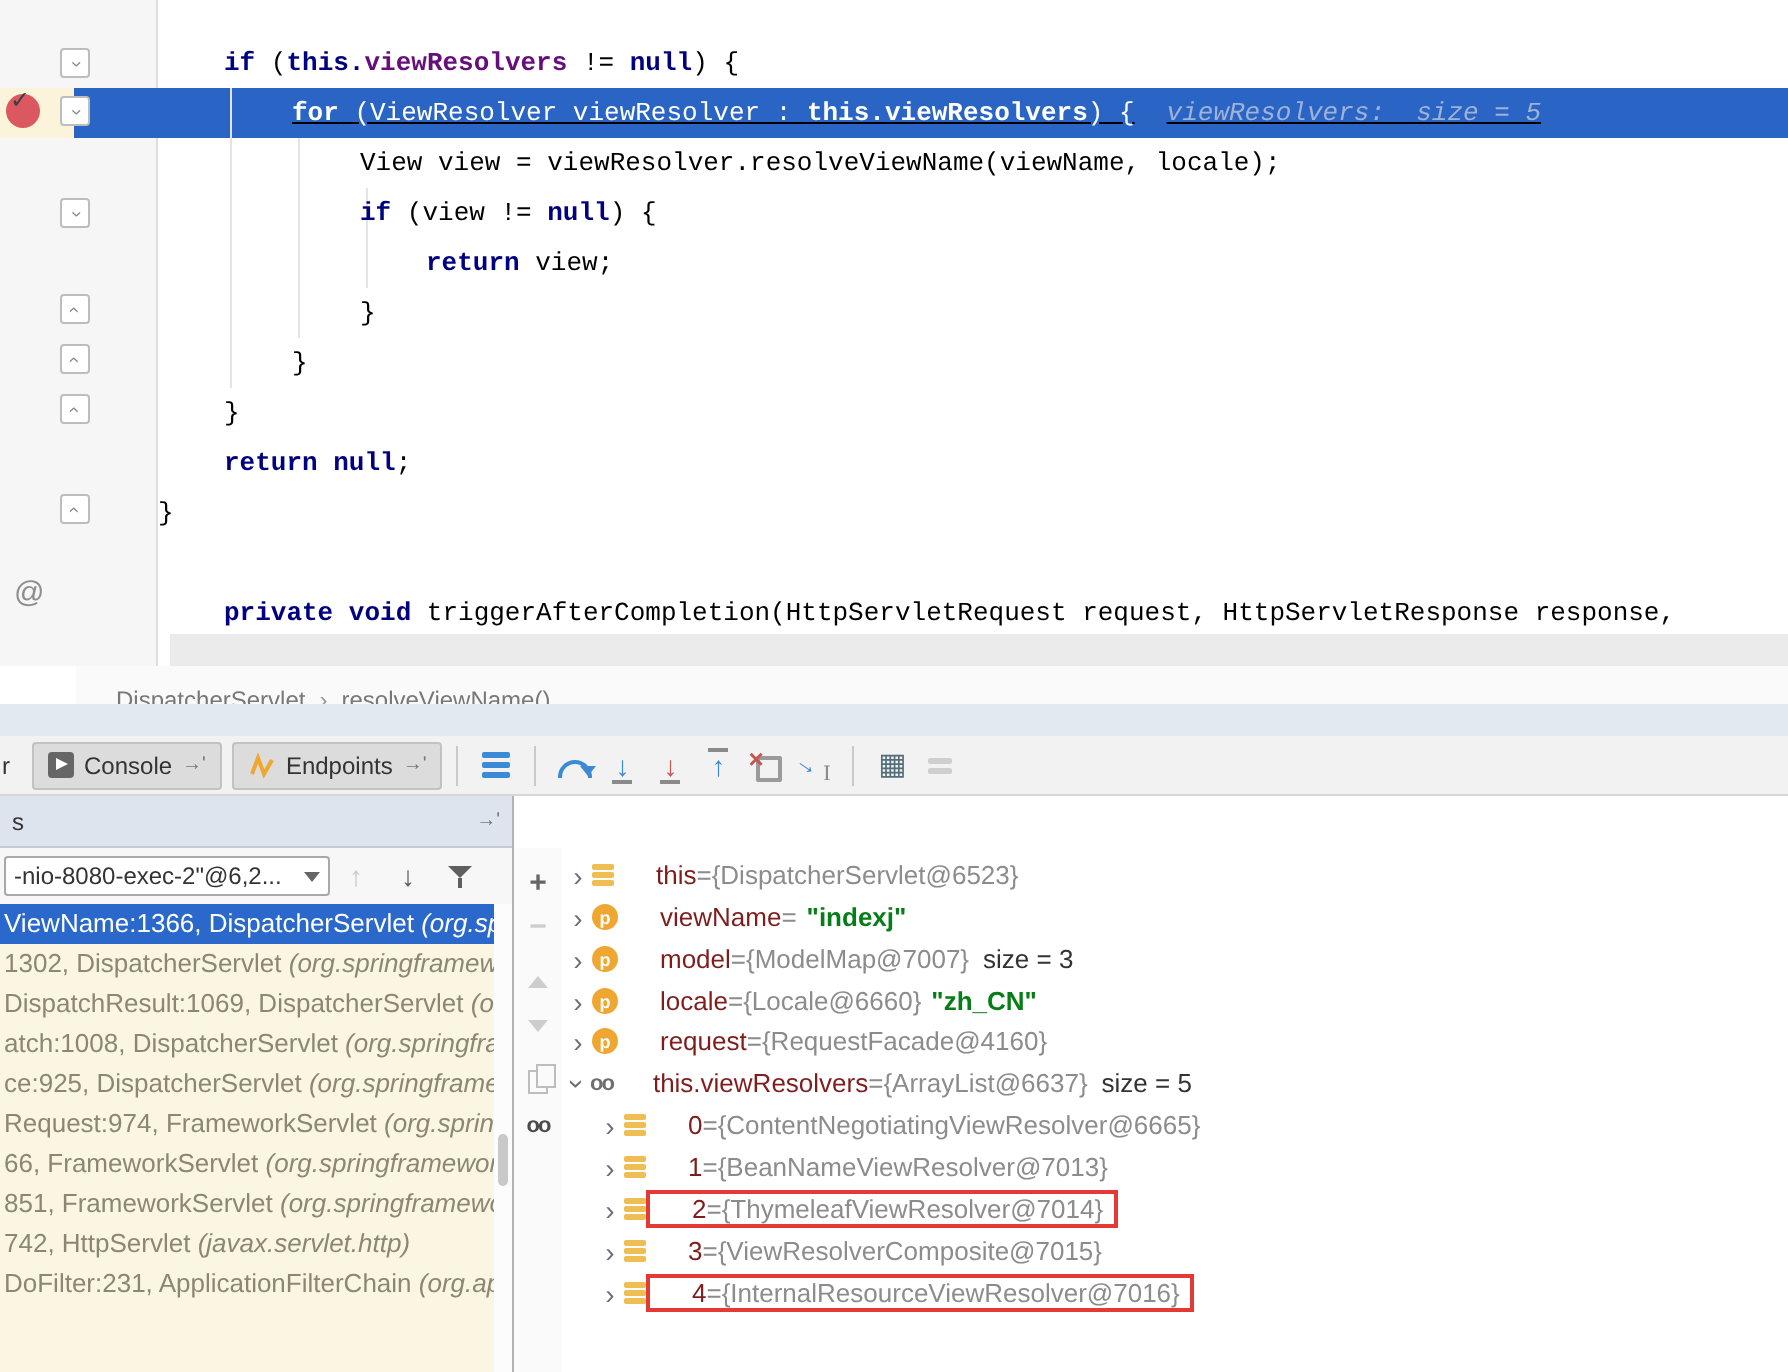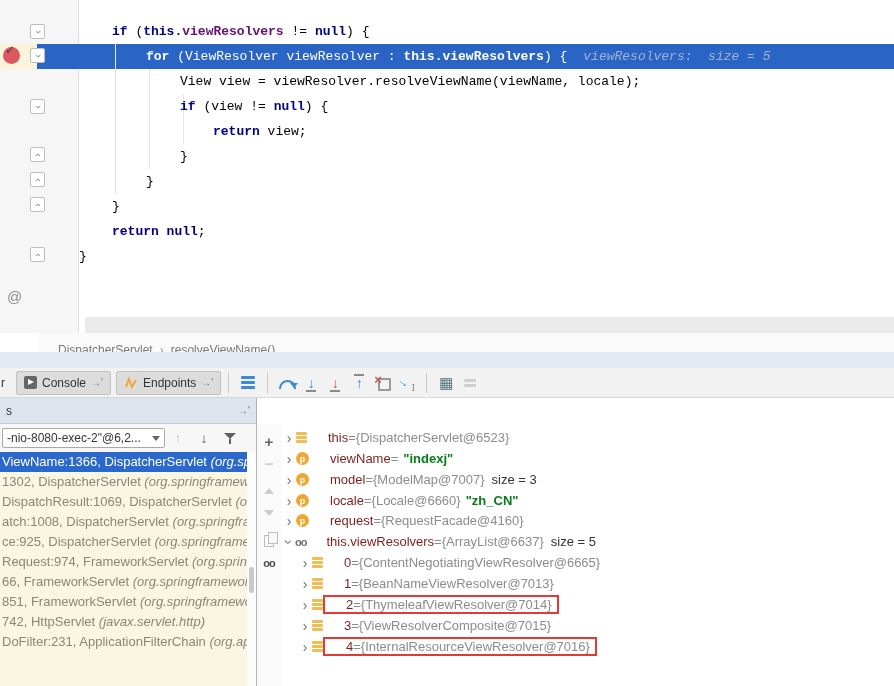--- a/index.html
+++ b/index.html
@@ -153,29 +153,30 @@
         </div>
         <div class="fold-marker up" style="top: 197px;">
           <span class="g">›</span>
         </div>
         <div class="fold-marker up" style="top: 247px;">
           <span class="g">›</span>
         </div>
       </div>
     <div id="code-lines">
         <div class="code-line" style="left: 112px; top: 19px;"><span class="tok-kw">if</span><span class="tok-pl"> (</span><span class="tok-kw">this.</span><span class="tok-fld">viewResolvers</span><span class="tok-pl"> != </span><span class="tok-kw">null</span><span class="tok-pl">) {</span></div>
-        <div class="code-line exec" style="left: 146px; top: 44px;"><span class="tok-kw">for</span><span class="tok-pl"> (ViewResolver viewResolver : </span><span class="tok-kw">this.</span><span class="tok-fld">viewResolvers</span><span class="tok-pl">) {</span><span class="exec-hint">viewResolvers:  size = 5</span></div>
+        <div class="code-line exec" style="left: 146px; top: 44px; text-decoration: underline;"><span class="tok-kw">for</span><span class="tok-pl"> (ViewResolver viewResolver : </span><span class="tok-kw">this.</span><span class="tok-fld">viewResolvers</span><span class="tok-pl">) {</span><span class="exec-hint">viewResolvers:  size = 5</span></div>
         <div class="code-line" style="left: 180px; top: 69px;"><span class="tok-pl">View view = viewResolver.resolveViewName(viewName, locale);</span></div>
         <div class="code-line" style="left: 180px; top: 94px;"><span class="tok-kw">if</span><span class="tok-pl"> (view != </span><span class="tok-kw">null</span><span class="tok-pl">) {</span></div>
         <div class="code-line" style="left: 213px; top: 119px;"><span class="tok-kw">return</span><span class="tok-pl"> view;</span></div>
         <div class="code-line" style="left: 180px; top: 144px;"><span class="tok-pl">}</span></div>
         <div class="code-line" style="left: 146px; top: 169px;"><span class="tok-pl">}</span></div>
         <div class="code-line" style="left: 112px; top: 194px;"><span class="tok-pl">}</span></div>
         <div class="code-line" style="left: 112px; top: 219px;"><span class="tok-kw">return null</span><span class="tok-pl">;</span></div>
         <div class="code-line" style="left: 79px; top: 244px;"><span class="tok-pl">}</span></div>
+        <div class="code-line" style="left: 112px; top: 294px;"><span class="tok-kw">private void</span><span class="tok-pl"> triggerAfterCompletion(HttpServletRequest request, HttpServletResponse response,</span></div>
       </div>
   </div>
 
   <div id="breadcrumb">
     <span>DispatcherServlet</span>
     <span class="sep">›</span>
     <span>resolveViewName()</span>
   </div>
 
   <div id="gap-band"></div>

